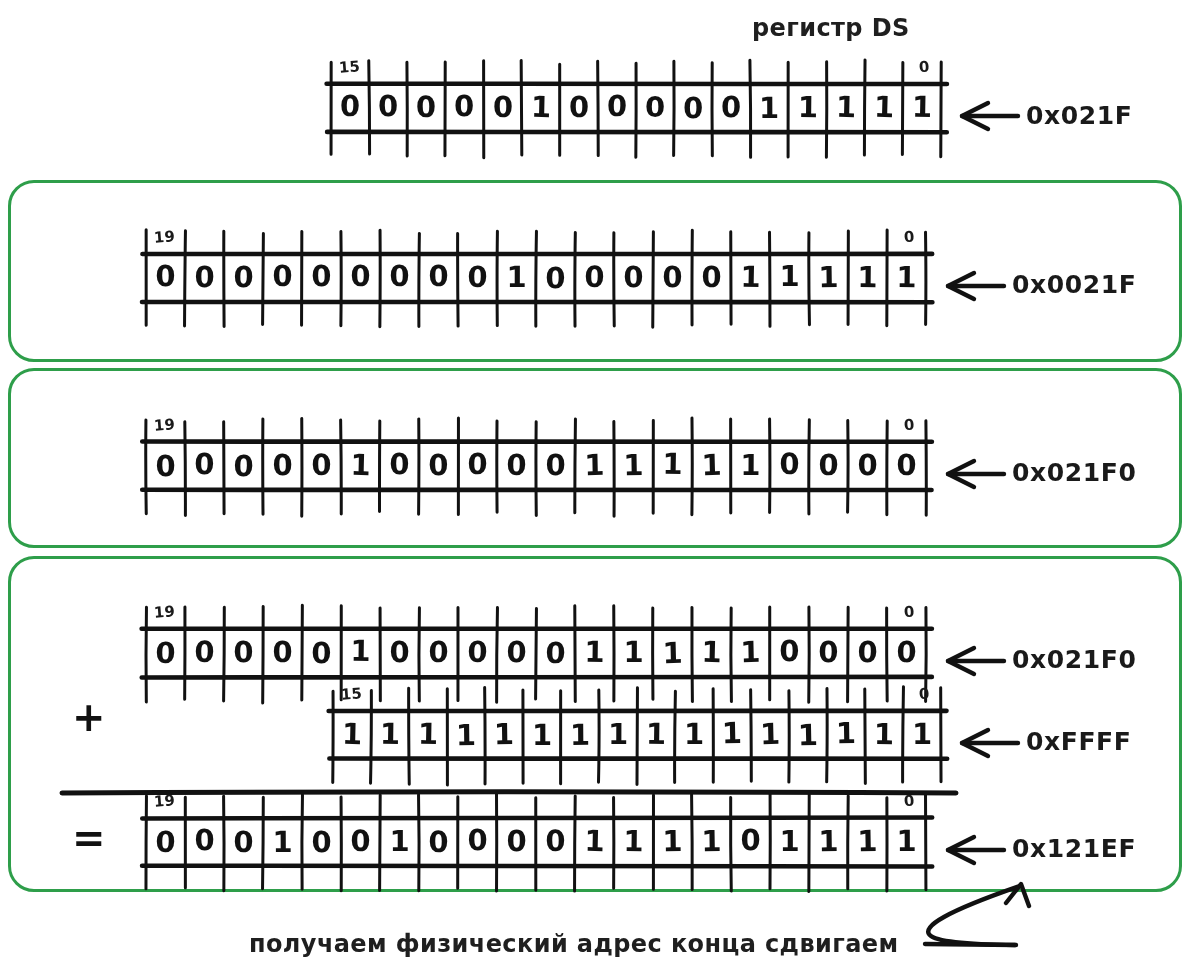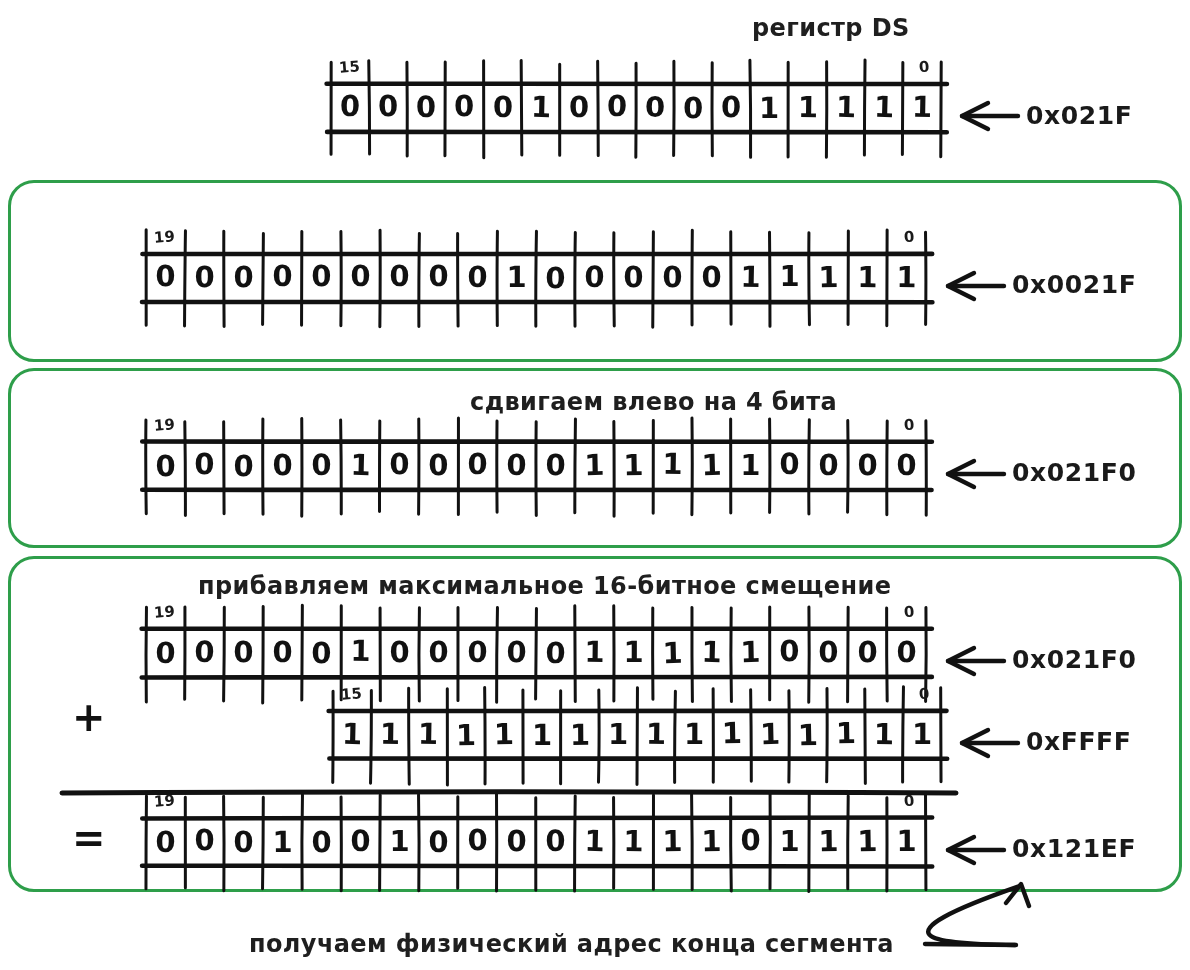--- a/index.html
+++ b/index.html
@@ -82,23 +82,21 @@
 </head>
 <body>
 
 <div id="stage">
 
   <div class="greenbox" style="left:8px; top:180px; width:1174px; height:182px;"></div>
   <div class="greenbox" style="left:8px; top:368px; width:1174px; height:180px;"></div>
   <div class="greenbox" style="left:8px; top:556px; width:1174px; height:336px;"></div>
 
   <div class="cap" style="left:752px; top:14px;">регистр DS</div>
-  <div class="cap" style="left:470px; top:388px;">сдвигаем влево на 4 бита</div>
-  <div class="cap" style="left:198px; top:572px;">прибавляем максимальное 16-битное смещение</div>
-  <div class="cap" style="left:249px; top:930px;">получаем физический адрес конца сегмента</div>
+  <div class="cap" style="left:249px; top:930px;">получаем физический адрес конца сдвигаем</div>
 
   <div class="opsign" style="left:72px; top:697px;">+</div>
   <div class="opsign" style="left:72px; top:818px;">=</div>
 
   <div class="hexlbl" style="left:1026px; top:101px;">0x021F</div>
   <div class="hexlbl" style="left:1012px; top:270px;">0x0021F</div>
   <div class="hexlbl" style="left:1012px; top:458px;">0x021F0</div>
   <div class="hexlbl" style="left:1012px; top:645px;">0x021F0</div>
   <div class="hexlbl" style="left:1026px; top:727px;">0xFFFF</div>
   <div class="hexlbl" style="left:1012px; top:834px;">0x121EF</div>

